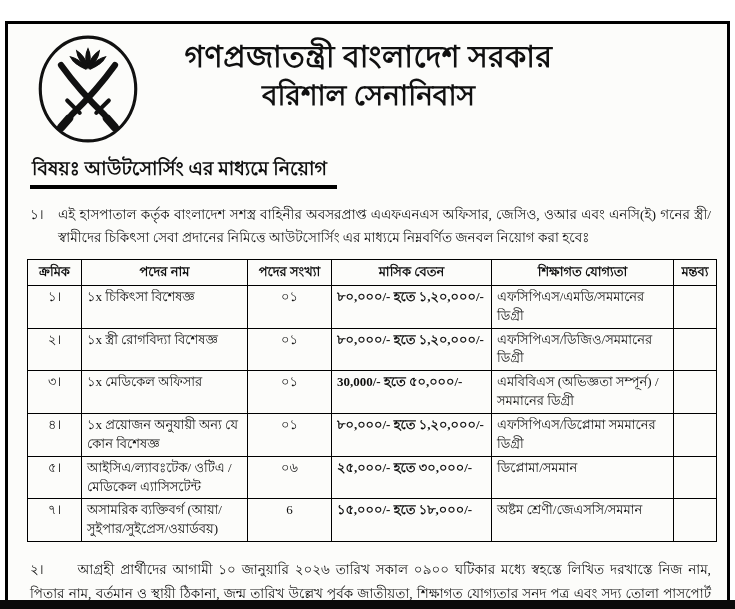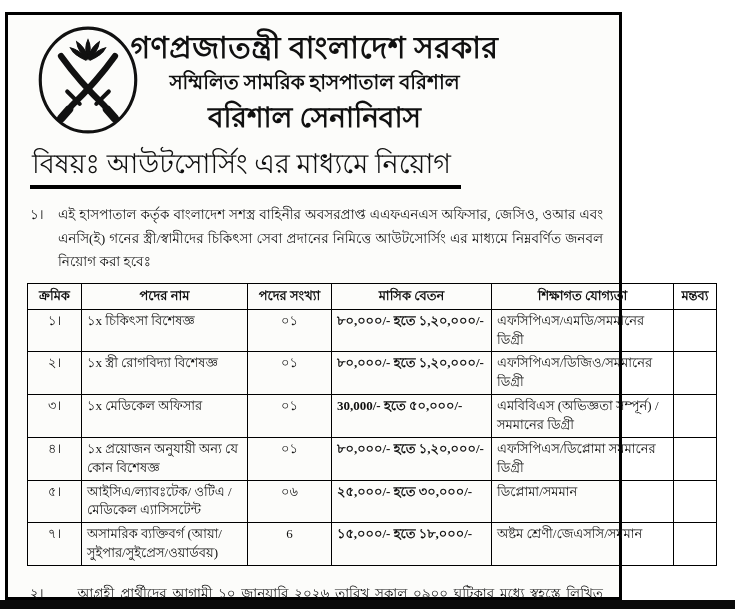--- a/index.html
+++ b/index.html
@@ -6,22 +6,22 @@
   html, body {
     width: 735px; height: 609px;
     background: #ffffff;
     font-family: "Liberation Serif", "DejaVu Serif", serif;
     color: #101010;
     overflow: hidden;
     position: relative;
   }
   .sheet {
     position: absolute;
-    left: 5px; top: 12px;
-    width: 617px; height: 588px;
+    left: 5px; top: 21px;
+    width: 725px; height: 588px;
     border: 3px solid #000;
     background: #fcfcfa;
     padding: 8px 14px 6px 16px;
   }
   
   .header { position: relative; height: 116px; }
   .emblem {
     position: absolute; left: 12px; top: 2px;
     width: 104px; height: 110px;
   }
@@ -30,21 +30,21 @@
     font-size: 30px; font-weight: bold; letter-spacing: 0.5px;
     line-height: 1.25;
   }
   .org-sub { font-size: 20px; font-weight: bold; line-height: 1.55; }
   .org-loc { font-size: 28px; font-weight: bold; line-height: 1.45; }
   
   .ref-line { font-size: 14.5px; margin: 8px 0 2px 6px; font-weight: bold; }
   .subject-wrap { margin: 10px 0 0 6px; }
   .subject {
     display: inline-block;
-    font-size: 27px; font-weight: normal;
+    font-size: 19px; font-weight: bold;
     border-bottom: 4px solid #000;
     padding: 0 10px 5px 2px;
     line-height: 1.15;
   }
   
   .para1 {
     display: flex; margin: 14px 2px 0 6px;
     font-size: 13.5px; line-height: 1.75;
   }
   .para1 .pnum { width: 28px; flex: 0 0 28px; }
@@ -109,21 +109,20 @@
         <line x1="42" y1="76" x2="30" y2="64"></line>
       </g>
 
       <g stroke="#111" stroke-width="8" stroke-linecap="round">
         <line x1="68" y1="81" x2="76" y2="90"></line>
         <line x1="32" y1="81" x2="24" y2="90"></line>
       </g>
     </svg>
     <div class="head-titles">
       <div class="org-title">গণপ্রজাতন্ত্রী বাংলাদেশ সরকার</div>
-      <div class="org-sub">সম্মিলিত সামরিক হাসপাতাল বরিশাল</div>
       <div class="org-loc">বরিশাল সেনানিবাস</div>
     </div>
   </div>
 
 
   <div class="subject-wrap">
     <span class="subject">বিষয়ঃ আউটসোর্সিং এর মাধ্যমে নিয়োগ</span>
   </div>
 
   <div class="para1">

